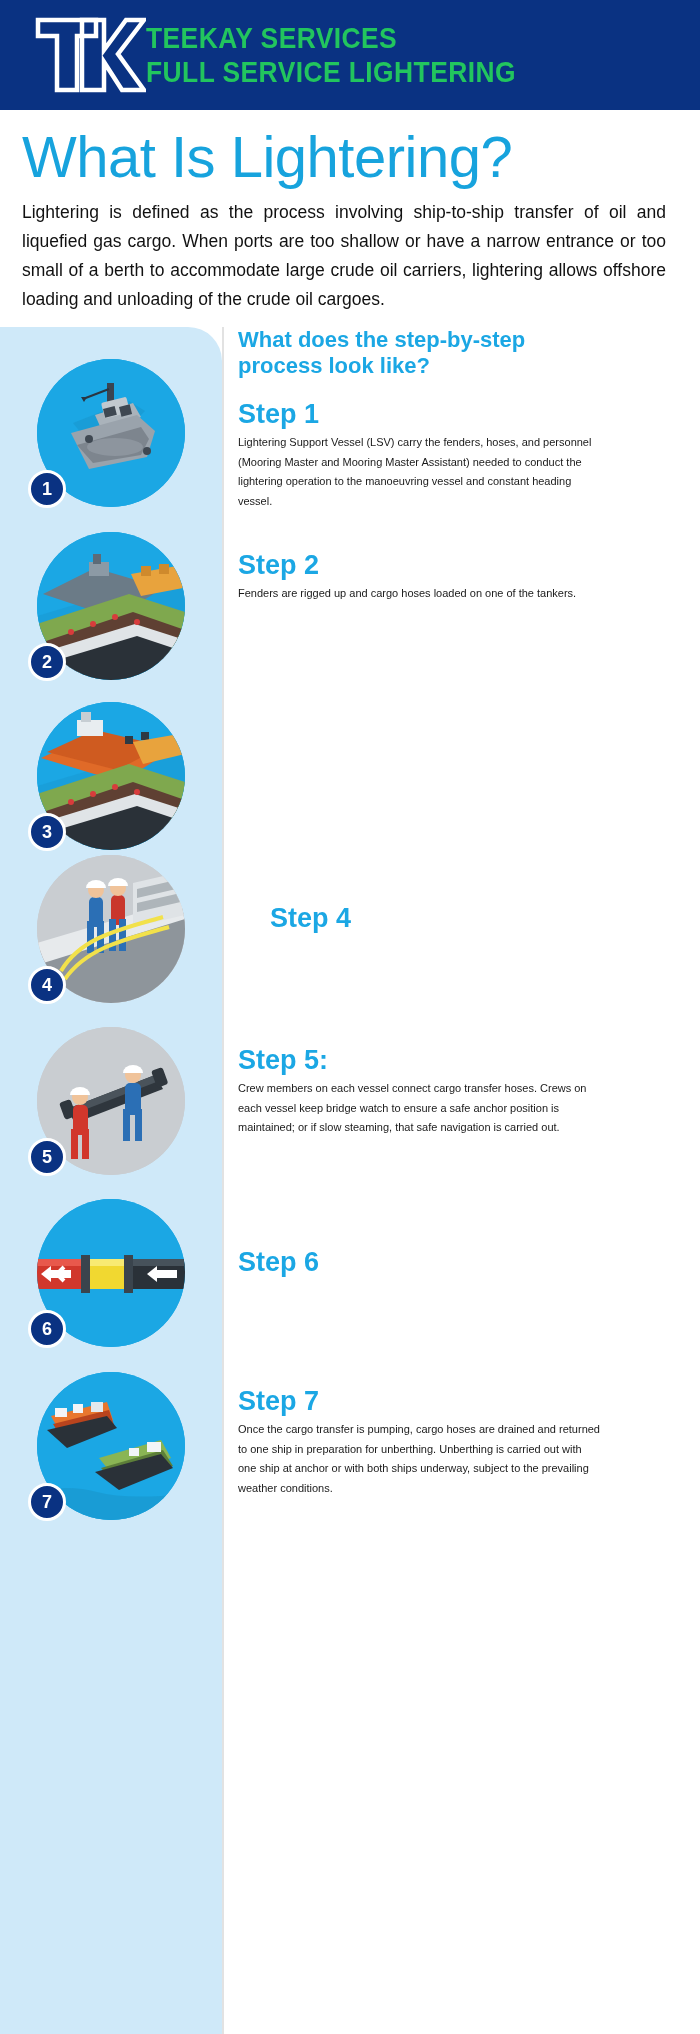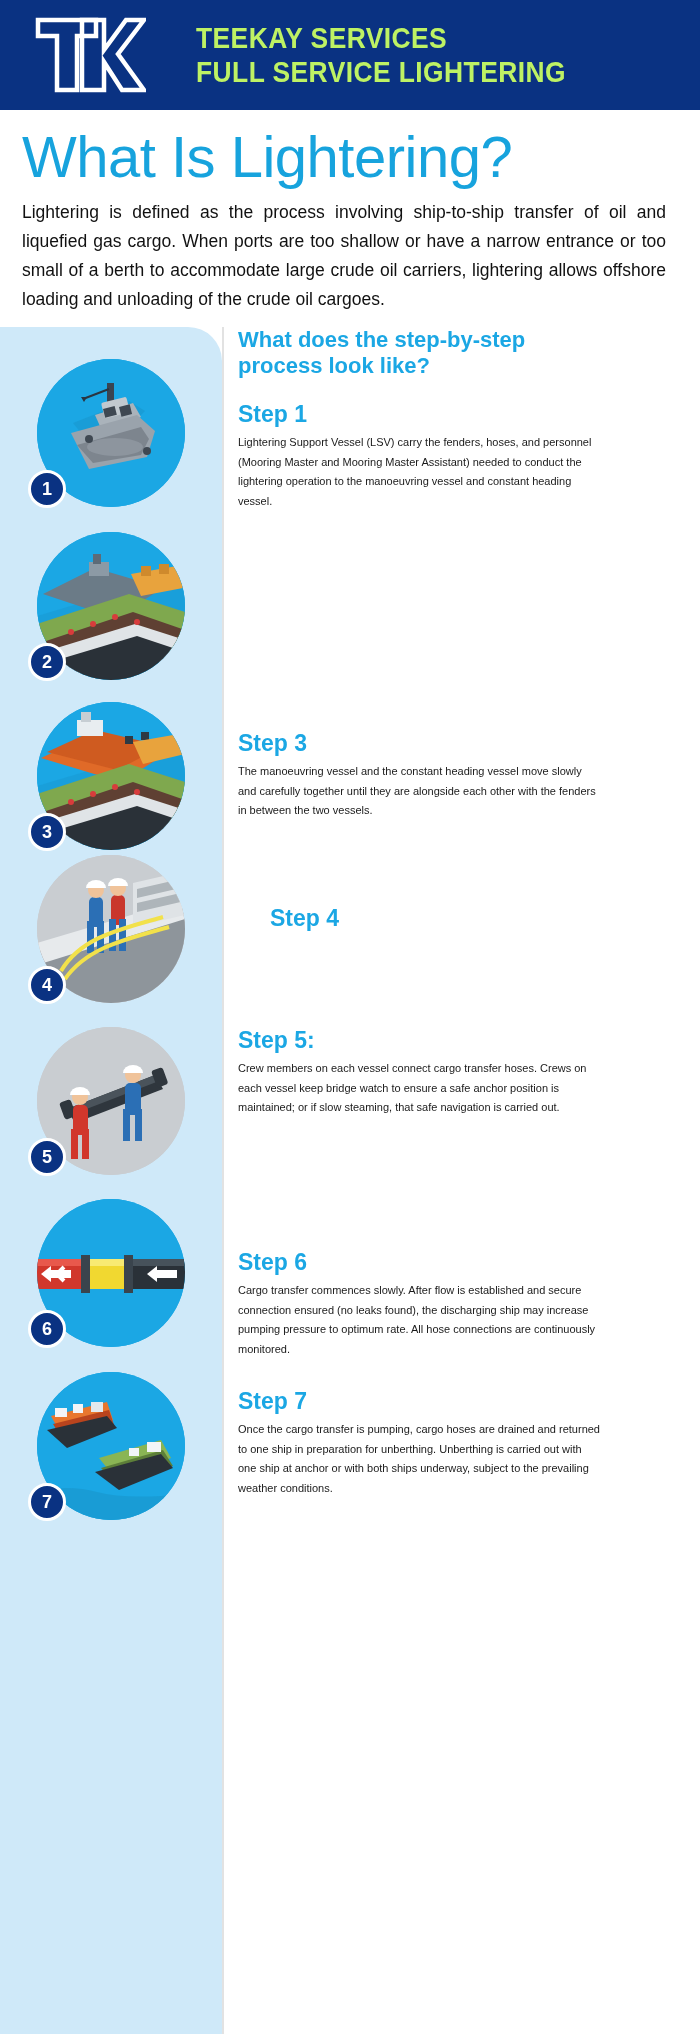--- a/index.html
+++ b/index.html
@@ -29,22 +29,21 @@
     display: flex;
     align-items: center;
   }
   .tk-logo {
     margin-left: 34px;
     width: 112px;
     height: 78px;
     flex: none;
   }
   .header-titles {
-    margin-left: 50px;
-    color: #bef264;
+    color: #22c55e;
   }
   .header-line {
     font-family: "Liberation Sans Narrow", "Liberation Sans", sans-serif;
     font-weight: bold;
     font-size: 30px;
     letter-spacing: 0.5px;
     line-height: 34px;
     text-transform: uppercase;
     transform: scaleX(0.88);
     transform-origin: left center;
@@ -147,21 +146,21 @@
     font-family: "Liberation Sans Narrow", "Liberation Sans", sans-serif;
     font-weight: bold;
     font-size: 22px;
     line-height: 26px;
     margin-bottom: 22px;
   }
   .step-head {
     color: #1ba7e4;
     font-family: "Liberation Sans Narrow", "Liberation Sans", sans-serif;
     font-weight: bold;
-    font-size: 23px;
+    font-size: 27px;
     line-height: 27px;
     margin-bottom: 5px;
   }
   .step-body {
     color: #1a1a1a;
     font-size: 11px;
     line-height: 19.5px;
   }
 </style>
 </head>
@@ -236,20 +235,24 @@
             <path d="M0 112 L96 80 L148 98 L148 112 L0 138 Z" fill="#5f4033"></path>
             <path d="M0 122 L98 92 L148 108 L148 126 L0 148 Z" fill="#e0e4e7"></path>
             <path d="M0 134 L100 104 L148 120 L148 148 L0 148 Z" fill="#2a3138"></path>
             <circle cx="34" cy="100" r="3" fill="#d83c3c"></circle>
             <circle cx="56" cy="92" r="3" fill="#d83c3c"></circle>
             <circle cx="78" cy="85" r="3" fill="#d83c3c"></circle>
             <circle cx="100" cy="90" r="3" fill="#d83c3c"></circle>
           </svg>
         </div>
         <div class="step-badge" style="top:111px;">2</div>
+      </div>
+      <div class="text-col">
+        <div class="step-head" style="margin-top:20px;">Step 2</div>
+        <div class="step-body">Fenders are rigged up and cargo hoses loaded on one of the tankers.</div>
       </div>
     </div>
 
     <div class="step-row" style="top:375px;">
       <div class="icon-col">
         <div class="icon-circle" style="top:0;">
           <svg viewBox="0 0 148 148">
             <rect width="148" height="148" fill="#1ba7e4"></rect>
             <path d="M0 84 L148 40 L148 148 L0 148 Z" fill="#1793c9" opacity="0.35"></path>
             <path d="M4 56 L56 32 L132 50 L84 80 Z" fill="#e06a28"></path>
@@ -263,24 +266,20 @@
             <path d="M0 112 L96 80 L148 98 L148 112 L0 138 Z" fill="#5f4033"></path>
             <path d="M0 122 L98 92 L148 108 L148 126 L0 148 Z" fill="#e0e4e7"></path>
             <path d="M0 134 L100 104 L148 120 L148 148 L0 148 Z" fill="#2a3138"></path>
             <circle cx="34" cy="100" r="3" fill="#d83c3c"></circle>
             <circle cx="56" cy="92" r="3" fill="#d83c3c"></circle>
             <circle cx="78" cy="85" r="3" fill="#d83c3c"></circle>
             <circle cx="100" cy="90" r="3" fill="#d83c3c"></circle>
           </svg>
         </div>
         <div class="step-badge" style="top:111px;">3</div>
-      </div>
-      <div class="text-col">
-        <div class="step-head" style="margin-top:28px;">Step 3</div>
-        <div class="step-body">The manoeuvring vessel and the constant heading vessel move slowly and carefully together until they are alongside each other with the fenders in between the two vessels.</div>
       </div>
     </div>
 
     <div class="step-row" style="top:528px;">
       <div class="icon-col">
         <div class="icon-circle grey" style="top:0;">
           <svg viewBox="0 0 148 148">
             <rect width="148" height="148" fill="#c9cdd1"></rect>
             <path d="M0 96 L148 52 L148 148 L0 148 Z" fill="#8e959b"></path>
             <path d="M0 88 L148 44 L148 64 L0 110 Z" fill="#e7eaec"></path>
@@ -325,21 +324,21 @@
             <rect x="88" y="56" width="16" height="32" rx="5" fill="#2b6fb5"></rect>
             <rect x="86" y="82" width="7" height="32" fill="#2b6fb5"></rect>
             <rect x="98" y="82" width="7" height="32" fill="#2b6fb5"></rect>
             <circle cx="96" cy="48" r="8" fill="#f0c39a"></circle>
             <path d="M86 46 a10 8 0 0 1 20 0 Z" fill="#ffffff"></path>
           </svg>
         </div>
         <div class="step-badge" style="top:111px;">5</div>
       </div>
       <div class="text-col">
-        <div class="step-head" style="margin-top:0;">Step 5:</div>
+        <div class="step-head" style="margin-top:20px;">Step 5:</div>
         <div class="step-body">Crew members on each vessel connect cargo transfer hoses. Crews on each vessel keep bridge watch to ensure a safe anchor position is maintained; or if slow steaming, that safe navigation is carried out.</div>
       </div>
     </div>
 
     <div class="step-row" style="top:872px;">
       <div class="icon-col">
         <div class="icon-circle" style="top:0;">
           <svg viewBox="0 0 148 148">
             <rect width="148" height="148" fill="#1ba7e4"></rect>
             <rect x="0" y="60" width="44" height="30" fill="#d1372c"></rect>
@@ -354,21 +353,20 @@
             <rect x="12" y="71" width="22" height="8" fill="#ffffff"></rect>
             <path d="M4 75 l10 -8 v16 Z" fill="#ffffff"></path>
             <rect x="118" y="71" width="22" height="8" fill="#ffffff"></rect>
             <path d="M110 75 l10 -8 v16 Z" fill="#ffffff"></path>
           </svg>
         </div>
         <div class="step-badge" style="top:111px;">6</div>
       </div>
       <div class="text-col">
         <div class="step-head" style="margin-top:50px;">Step 6</div>
-        <div class="step-body">Cargo transfer commences slowly. After flow is established and secure connection ensured (no leaks found), the discharging ship may increase pumping pressure to optimum rate. All hose connections are continuously monitored.</div>
       </div>
     </div>
 
     <div class="step-row" style="top:1045px;">
       <div class="icon-col">
         <div class="icon-circle" style="top:0;">
           <svg viewBox="0 0 148 148">
             <rect width="148" height="148" fill="#1ba7e4"></rect>
             <path d="M14 44 L70 30 L76 48 L26 66 Z" fill="#e8772e"></path>
             <path d="M16 52 L72 38 L78 56 L28 72 Z" fill="#b9441d"></path>

